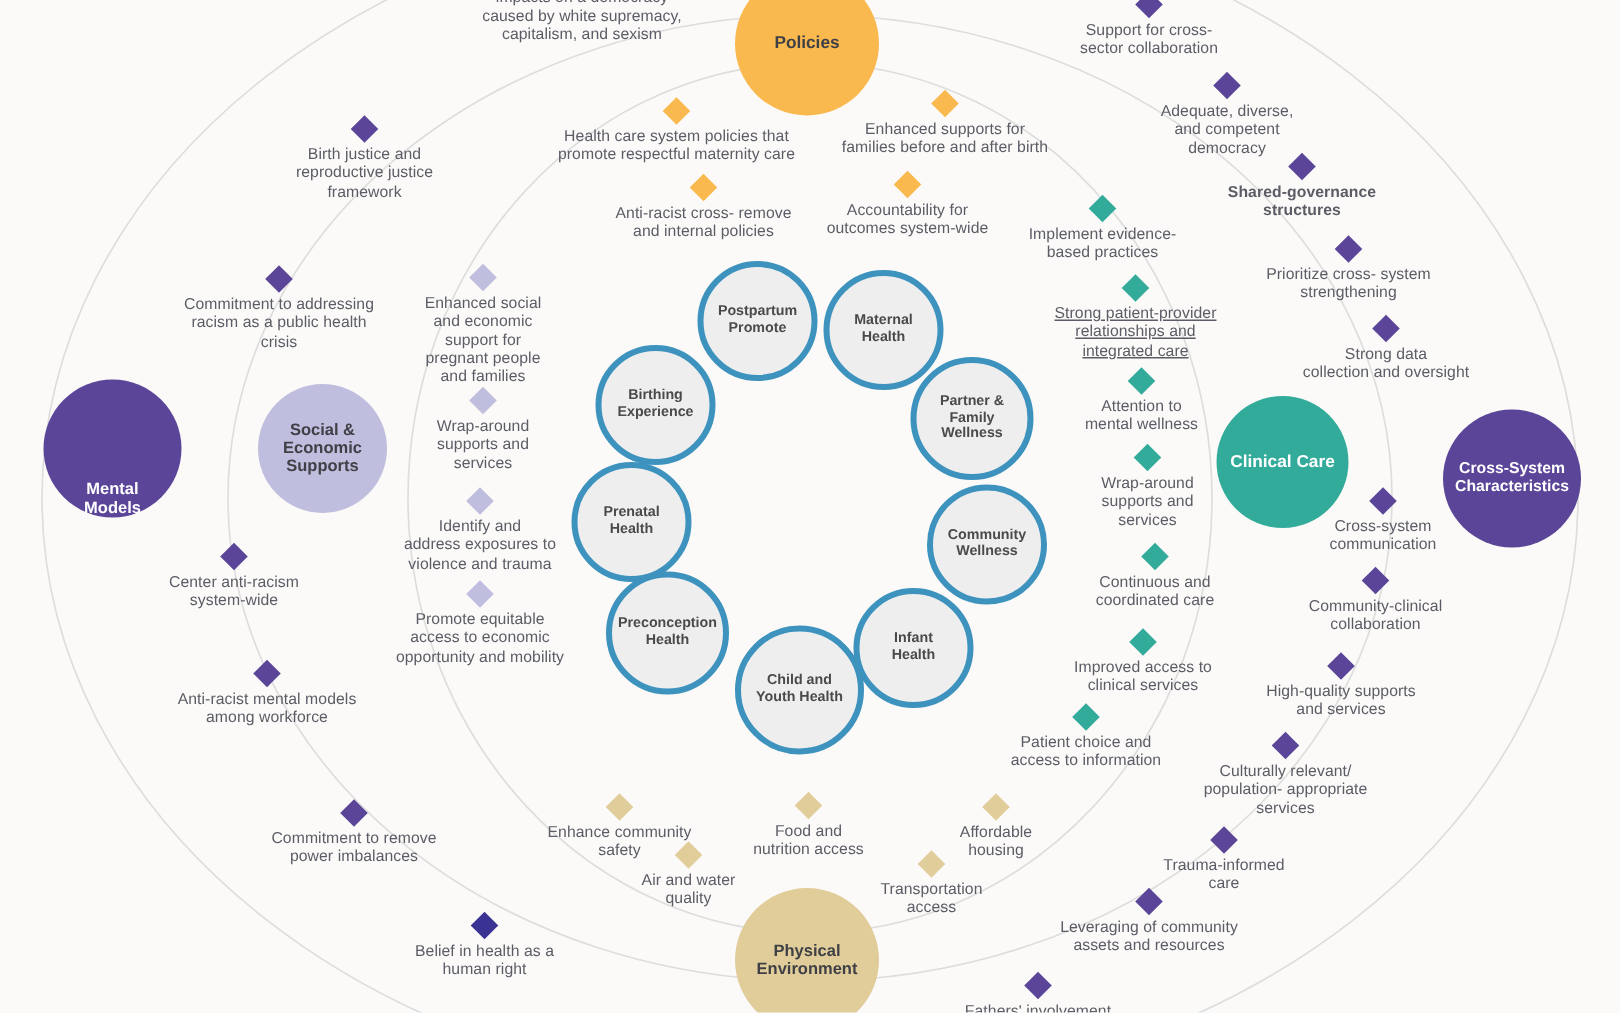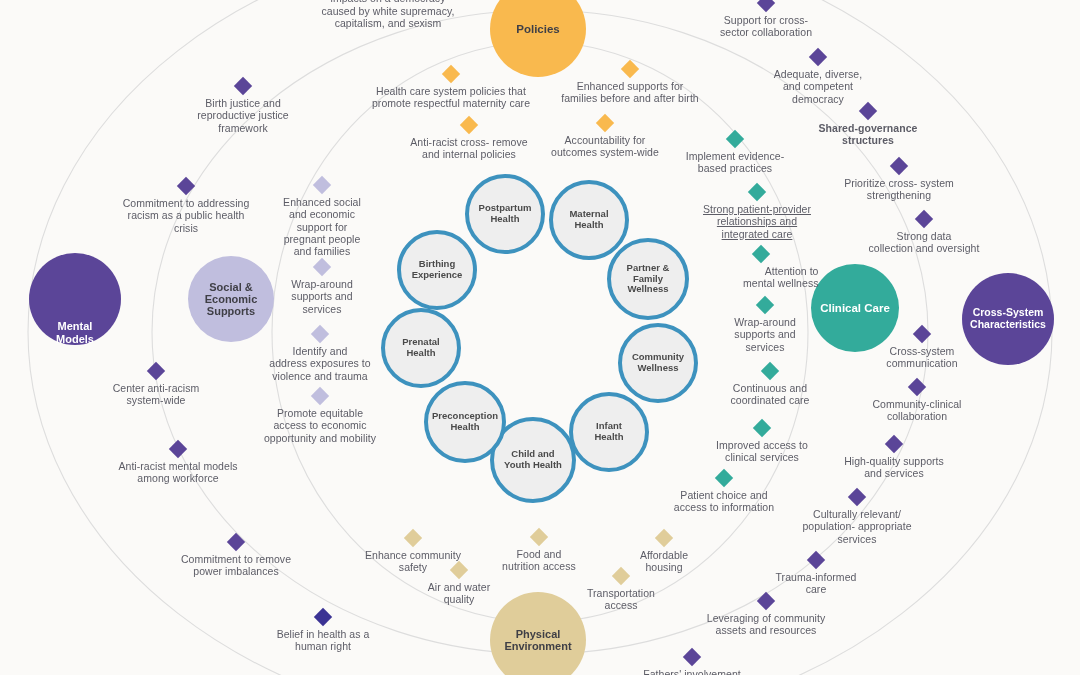--- a/index.html
+++ b/index.html
@@ -84,21 +84,21 @@
     <g id="arc-group" fill="none" stroke="#dddddd" stroke-width="1.1">
         <ellipse cx="540" cy="332" rx="512" ry="398"></ellipse>
         <ellipse cx="540" cy="332" rx="388" ry="322"></ellipse>
         <ellipse cx="540" cy="332" rx="268" ry="290"></ellipse>
       </g>
   </svg>
 
   <div id="petal-layer">
       <div class="petal" style="height: 80px; width: 80px; left: 465px; top: 174px;">
         <span style="white-space: pre-line;">Postpartum
-Health</span>
+Promote</span>
       </div>
       <div class="petal" style="height: 80px; width: 80px; left: 549px; top: 180px;">
         <span style="white-space: pre-line;">Maternal
 Health</span>
       </div>
       <div class="petal" style="height: 82px; width: 82px; left: 607px; top: 238px;">
         <span style="white-space: pre-line;">Partner &amp;
 Family
 Wellness</span>
       </div>
@@ -107,41 +107,41 @@
 Wellness</span>
       </div>
       <div class="petal" style="height: 80px; width: 80px; left: 569px; top: 392px;">
         <span style="white-space: pre-line;">Infant
 Health</span>
       </div>
       <div class="petal" style="height: 86px; width: 86px; left: 490px; top: 417px;">
         <span style="white-space: pre-line;">Child and
 Youth Health</span>
       </div>
-      <div class="petal" style="height: 82px; width: 82px; left: 424px; top: 381px; text-align: center;">
+      <div class="petal" style="height: 82px; width: 82px; left: 404px; top: 381px; text-align: center;">
         <span style="white-space: pre-line;">Preconception
 Health</span>
       </div>
       <div class="petal" style="height: 80px; width: 80px; left: 381px; top: 308px;">
         <span style="white-space: pre-line;">Prenatal
 Health</span>
       </div>
       <div class="petal" style="height: 80px; width: 80px; left: 397px; top: 230px;">
         <span style="white-space: pre-line;">Birthing
 Experience</span>
       </div>
     </div>
 
 
   <div id="hub-layer">
       <div class="hub" style="height: 92px; width: 92px; left: 29px; top: 253px; background: rgb(91, 69, 152); color: rgb(255, 255, 255); font-size: 11px; align-items: flex-end;">
         <span style="white-space: pre-line;">Mental
 Models</span>
       </div>
-      <div class="hub" style="height: 86px; width: 86px; left: 188px; top: 256px; background: rgb(192, 190, 222); color: rgb(63, 63, 70); font-size: 11px;">
+      <div class="hub" style="height: 86px; width: 86px; left: 172px; top: 256px; background: rgb(192, 190, 222); color: rgb(63, 63, 70); font-size: 11px;">
         <span style="white-space: pre-line;">Social &amp;
 Economic
 Supports</span>
       </div>
       <div class="hub" style="height: 96px; width: 96px; left: 490px; top: -19px; background: rgb(249, 185, 78); color: rgb(63, 63, 70); font-size: 11.5px;">
         <span style="white-space: pre-line;">Policies</span>
       </div>
       <div class="hub" style="height: 88px; width: 88px; left: 811px; top: 264px; background: rgb(51, 171, 155); color: rgb(255, 255, 255); font-size: 11.5px;">
         <span style="white-space: pre-line;">Clinical Care</span>
       </div>
@@ -271,21 +271,21 @@
 based practices</div>
       </div>
       <div class="leaf" style="left: 757px; top: 192px;">
         <div class="dia" style="background: rgb(51, 171, 155);"></div>
         <div class="lbl" style="width: 170px; text-decoration: underline;">Strong patient-provider
 relationships and
 integrated care</div>
       </div>
       <div class="leaf" style="left: 761px; top: 254px;">
         <div class="dia" style="background: rgb(51, 171, 155);"></div>
-        <div class="lbl" style="width: 115px; text-align: right;">Attention to
+        <div class="lbl" style="width: 115px;">Attention to
 mental wellness</div>
       </div>
       <div class="leaf" style="left: 765px; top: 305px;">
         <div class="dia" style="background: rgb(51, 171, 155);"></div>
         <div class="lbl" style="width: 110px;">Wrap-around
 supports and
 services</div>
       </div>
       <div class="leaf" style="left: 770px; top: 371px;">
         <div class="dia" style="background: rgb(51, 171, 155);"></div>

